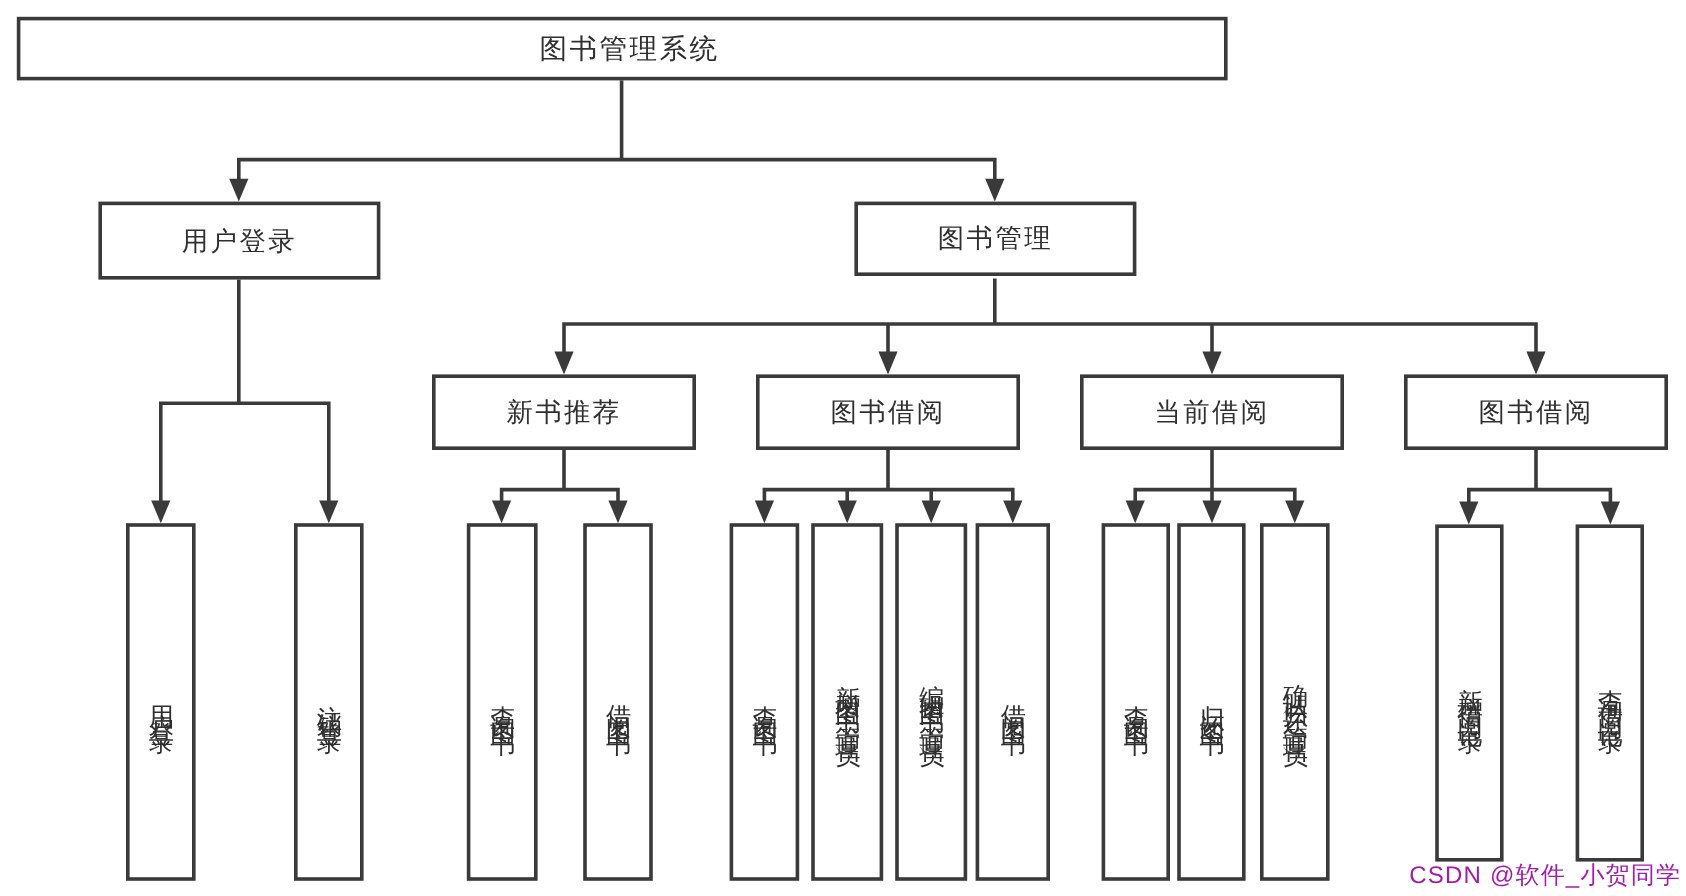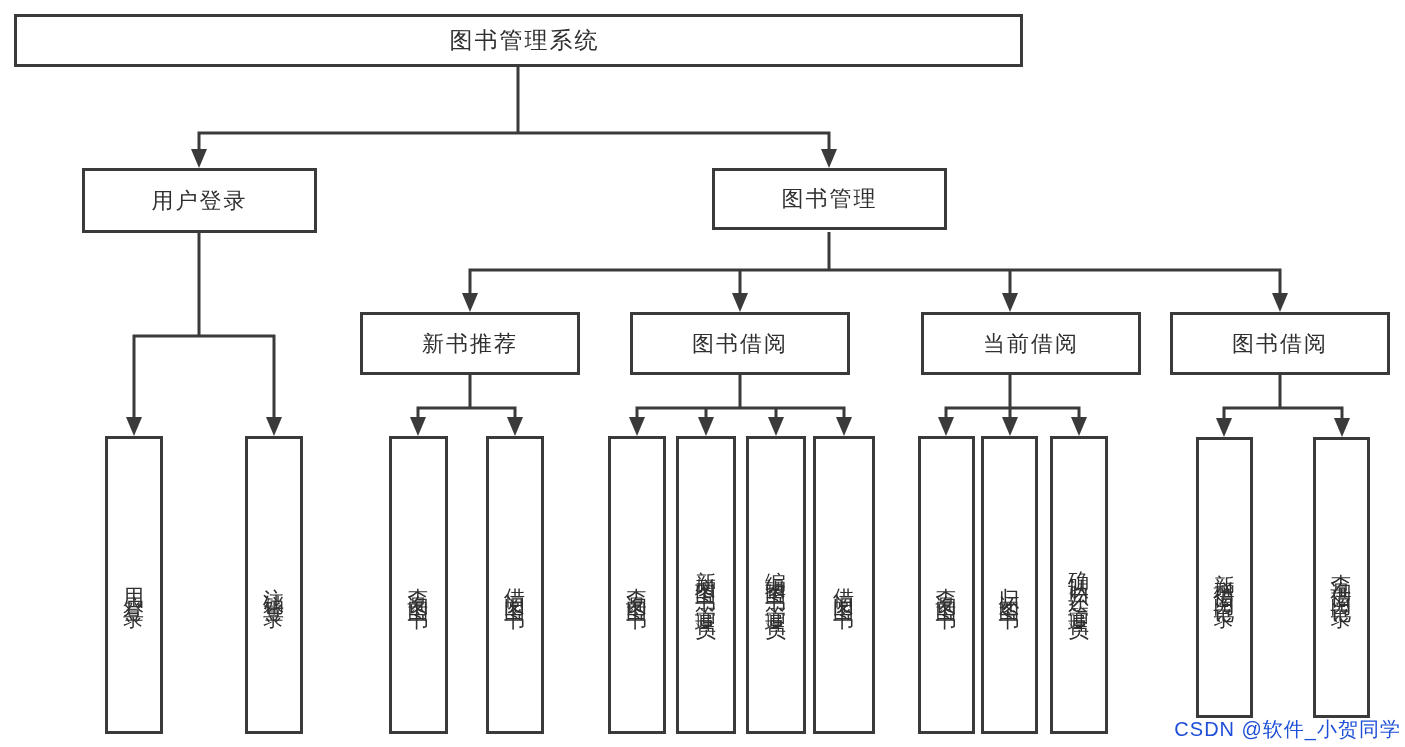--- a/index.html
+++ b/index.html
@@ -46,21 +46,21 @@
     font-size: 21px;
     letter-spacing: 7px;
     line-height: 1;
     white-space: nowrap;
   }
   .watermark {
     position: absolute;
     right: 4px;
     bottom: 4px;
     font-size: 20px;
-    color: #1d4ed8;
+    color: #a21caf;
     letter-spacing: 1px;
     white-space: nowrap;
   }
 </style>
 </head>
 <body>
 
 <div id="stage">
 
   <svg id="connectors" width="1405" height="747" viewBox="0 0 1405 747">
@@ -113,21 +113,21 @@
   <div class="box hbox" style="left:712px; top:168px; width:235px; height:62px;">
     <span>图书管理</span>
   </div>
 
   <div class="box hbox" style="left:630px; top:312px; width:220px; height:63px;">
     <span>图书借阅</span>
   </div>
   <div class="box hbox" style="left:360px; top:312px; width:220px; height:63px;">
     <span>新书推荐</span>
   </div>
-  <div class="box hbox" style="left:900px; top:312px; width:220px; height:63px;margin-left:21px;">
+  <div class="box hbox" style="left:900px; top:312px; width:220px; height:63px;">
     <span>当前借阅</span>
   </div>
   <div class="box hbox" style="left:1170px; top:312px; width:220px; height:63px;">
     <span>图书借阅</span>
   </div>
 
   <div class="box vbox" style="left:105px; top:436px; width:58px; height:298px;">
     <span class="vtext">用户登录</span>
   </div>
   <div class="box vbox" style="left:245px; top:436px; width:58px; height:298px;">

